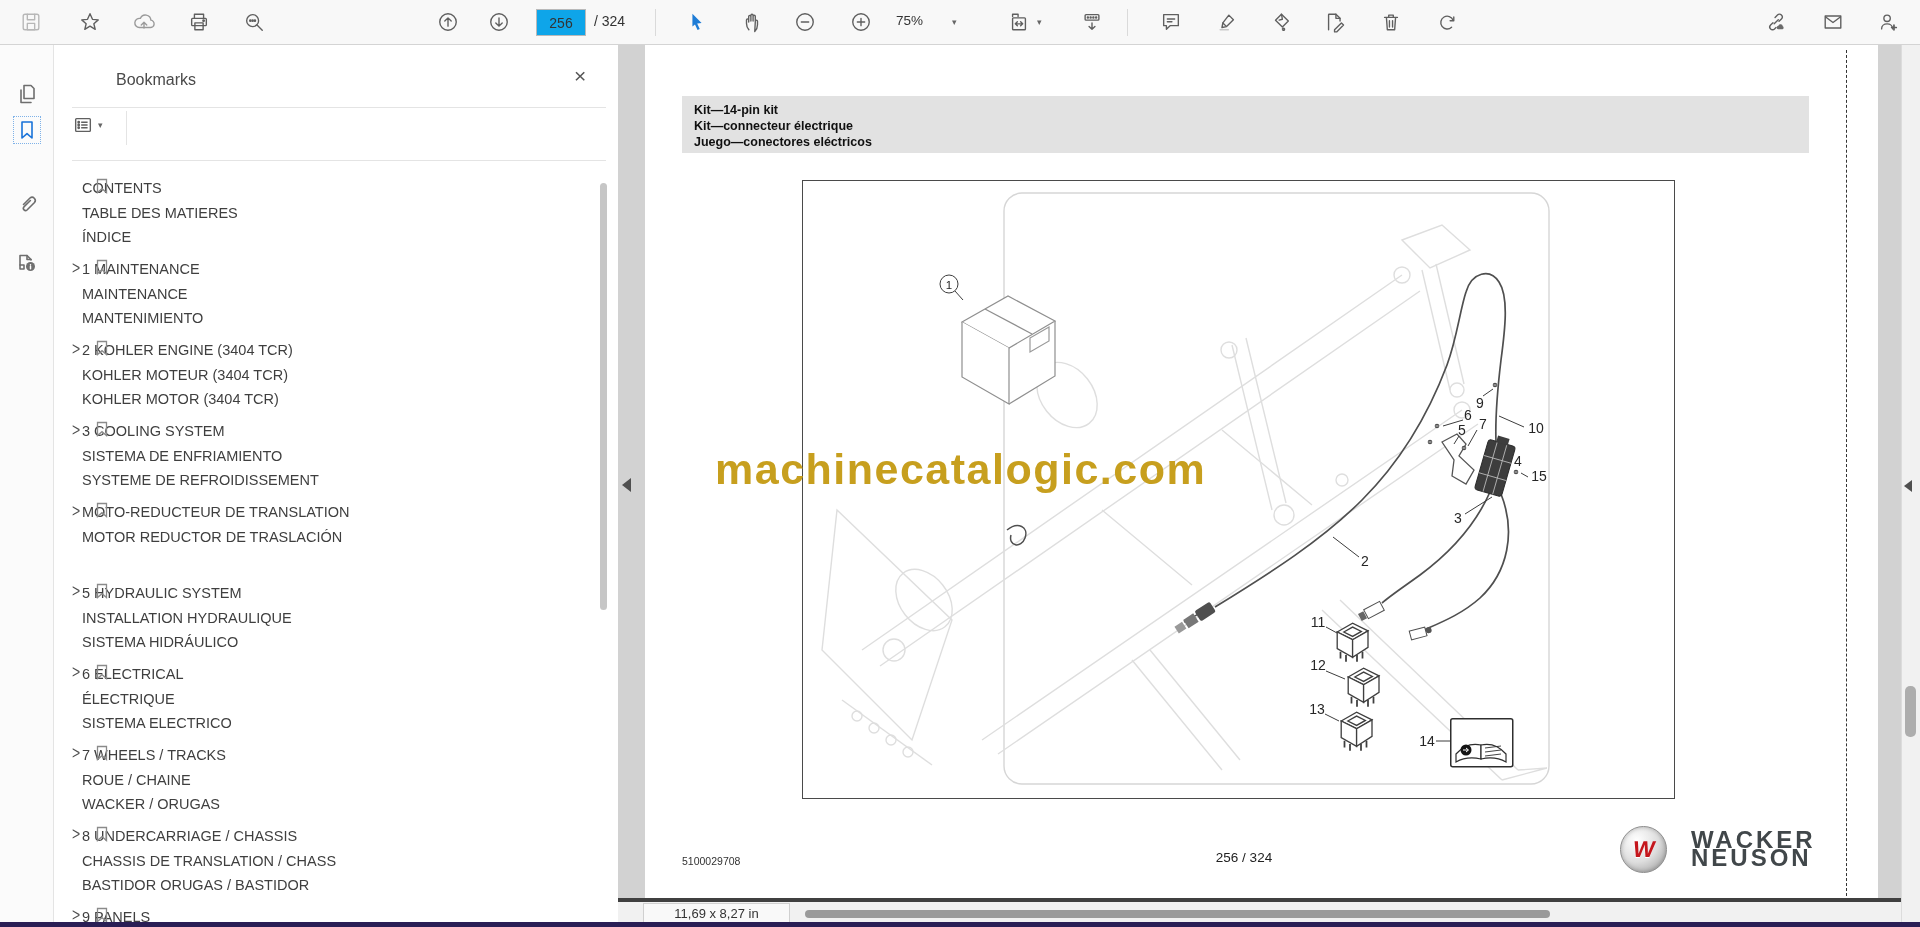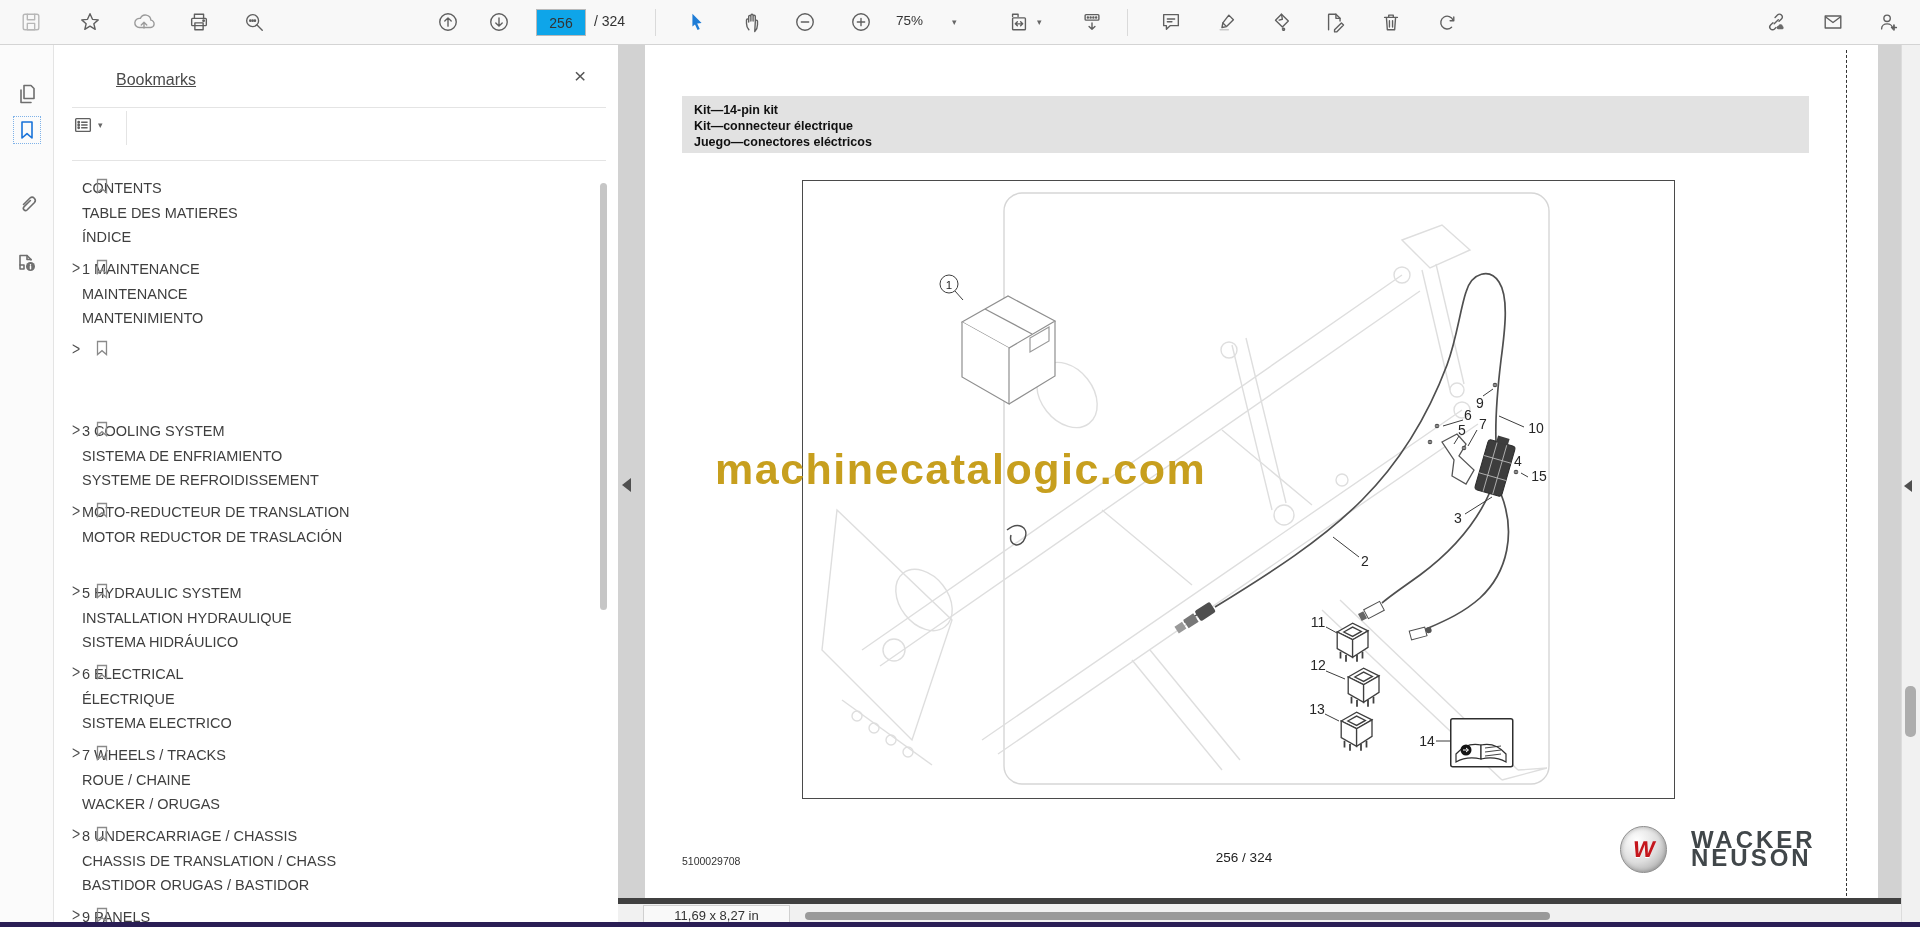--- a/index.html
+++ b/index.html
@@ -15,21 +15,21 @@
   #page-input{position:absolute;left:536px;top:9px;width:44px;height:23px;border:1px solid #b9b9b9;background:#0ea5e9;text-align:center;font-size:14px;color:#333;font-family:"Liberation Sans",sans-serif;}
   .tb-label{position:absolute;top:13px;font-size:14px;color:#333;}
   
   #rail{position:absolute;left:0;top:45px;width:54px;height:877px;background:#fbfbfb;border-right:1px solid #e4e4e4;box-sizing:border-box;}
   .rbtn{position:absolute;left:14px;width:26px;height:26px;display:flex;align-items:center;justify-content:center;cursor:pointer;}
   .rbtn svg{width:24px;height:24px;stroke:#6e6e6e;fill:none;stroke-width:1.6;stroke-linecap:round;stroke-linejoin:round;}
   .rbtn.active svg{stroke:#1a73d9;}
   .rbtn.active{outline:1px dotted #7fb2e8;}
   
   #panel{position:absolute;left:54px;top:45px;width:564px;height:877px;background:#ffffff;overflow:hidden;}
-  #panel-title{position:absolute;left:62px;top:26px;font-size:16px;color:#4a4a4a;text-decoration:underline;}
+  #panel-title{position:absolute;left:62px;top:26px;font-size:16px;color:#4a4a4a;}
   #panel-close{position:absolute;left:520px;top:20px;font-size:21px;color:#555;cursor:pointer;line-height:1;}
   .pdiv{position:absolute;left:18px;right:12px;border-top:1px solid #e4e4e4;}
   #opt-btn{position:absolute;left:18px;top:69px;display:flex;align-items:center;cursor:pointer;}
   #opt-btn svg{width:22px;height:22px;stroke:#5f5f5f;fill:none;stroke-width:1.5;}
   #opt-vsep{position:absolute;left:72px;top:66px;height:34px;border-left:1px solid #e4e4e4;}
   .bm{position:absolute;left:0;width:540px;cursor:pointer;}
   .chev{position:absolute;left:18px;top:2px;display:inline-block;font-size:14px;color:#4f4f4f;transform:scaleY(1.3);}
   .bmicon{position:absolute;left:40px;top:2px;}
   .bmtext{margin-left:28px;font-size:14.5px;color:#3f3f3f;line-height:24.5px;}
   #panel-scroll{position:absolute;left:546px;top:138px;width:7px;height:427px;background:#c6c6c6;border-radius:4px;cursor:pointer;}
@@ -42,21 +42,21 @@
   #watermark{position:absolute;left:70px;top:400px;font-size:43px;font-weight:bold;letter-spacing:1.5px;color:#c79f1e;white-space:nowrap;z-index:5;}
   #frame-wrap{position:absolute;left:157px;top:135px;width:873px;height:619px;}
   #frame-wrap svg text{font-family:"Liberation Sans",sans-serif;font-size:14px;fill:#262626;text-anchor:middle;}
   #dashline{position:absolute;left:1201px;top:5px;height:846px;border-left:1px dashed #333;}
   #foot-docnum{position:absolute;left:37px;top:810px;font-size:10.5px;color:#333;}
   #foot-page{position:absolute;left:549px;top:805px;width:100px;text-align:center;font-size:13.5px;color:#222;}
   #logo-badge{position:absolute;left:975px;top:781px;width:45px;height:45px;border-radius:50%;background:radial-gradient(circle at 35% 30%,#ffffff,#dedede 50%,#9c9c9c 95%);border:1px solid #8b8b8b;display:flex;align-items:center;justify-content:center;box-shadow:inset 0 0 4px rgba(0,0,0,.25);}
   #logo-badge span{color:#c4161c;font-weight:bold;font-size:23px;transform:skewX(-10deg);text-shadow:0 1px 0 #fff;}
   #brand{position:absolute;left:1046px;top:786px;font-weight:bold;font-size:24px;line-height:18px;letter-spacing:3px;color:#41474a;}
   
-  #statusbar{position:absolute;left:618px;top:898px;width:1283px;height:24px;background:#f1f1f1;border-top:6px solid #404040;box-sizing:border-box;}
+  #statusbar{position:absolute;left:618px;top:898px;width:1283px;height:24px;background:#f1f1f1;border-top:4px solid #404040;box-sizing:border-box;}
   #sizebox{position:absolute;left:25px;top:1px;width:147px;height:21px;background:#f9f9f9;border:1px solid #d0d0d0;box-sizing:border-box;text-align:center;font-size:13px;color:#333;line-height:19px;}
   #hthumb{position:absolute;left:187px;top:8px;width:745px;height:8px;background:#9a9a9a;border-radius:4px;cursor:pointer;}
   #vscroll{position:absolute;left:1901px;top:45px;width:19px;height:877px;background:#f1f1f1;border-left:1px solid #dcdcdc;box-sizing:border-box;}
   #vthumb{position:absolute;left:3px;top:641px;width:11px;height:51px;background:#adadad;border-radius:5px;cursor:pointer;}
   #collapse-right{position:absolute;left:1904px;top:480px;width:0;height:0;border-top:6px solid transparent;border-bottom:6px solid transparent;border-right:8px solid #4f4f4f;cursor:pointer;}
   #taskbar-strip{position:absolute;left:0;top:922px;width:1920px;height:5px;background:#2a1e55;}
 </style>
 </head>
 <body>
 
@@ -288,20 +288,25 @@
           <div>1 MAINTENANCE</div>
           <div>MAINTENANCE</div>
           <div>MANTENIMIENTO</div>
         </div>
     </div>
     <div class="bm" style="top:293px">
       <span class="chev">&gt;</span>
       <svg class="bmicon" width="16" height="16" viewBox="0 0 16 16">
           <path d="M3.5 1.5h9v13L8 10.7 3.5 14.5Z" stroke="#8a8a8a" fill="none" stroke-width="1.3"></path>
         </svg>
+      <div class="bmtext">
+          <div>2 KOHLER ENGINE (3404 TCR)</div>
+          <div>KOHLER MOTEUR (3404 TCR)</div>
+          <div>KOHLER MOTOR (3404 TCR)</div>
+        </div>
     </div>
     <div class="bm" style="top:374px">
       <span class="chev">&gt;</span>
       <svg class="bmicon" width="16" height="16" viewBox="0 0 16 16">
           <path d="M3.5 1.5h9v13L8 10.7 3.5 14.5Z" stroke="#8a8a8a" fill="none" stroke-width="1.3"></path>
         </svg>
       <div class="bmtext">
           <div>3 COOLING SYSTEM</div>
           <div>SISTEMA DE ENFRIAMIENTO</div>
           <div>SYSTEME DE REFROIDISSEMENT</div>

